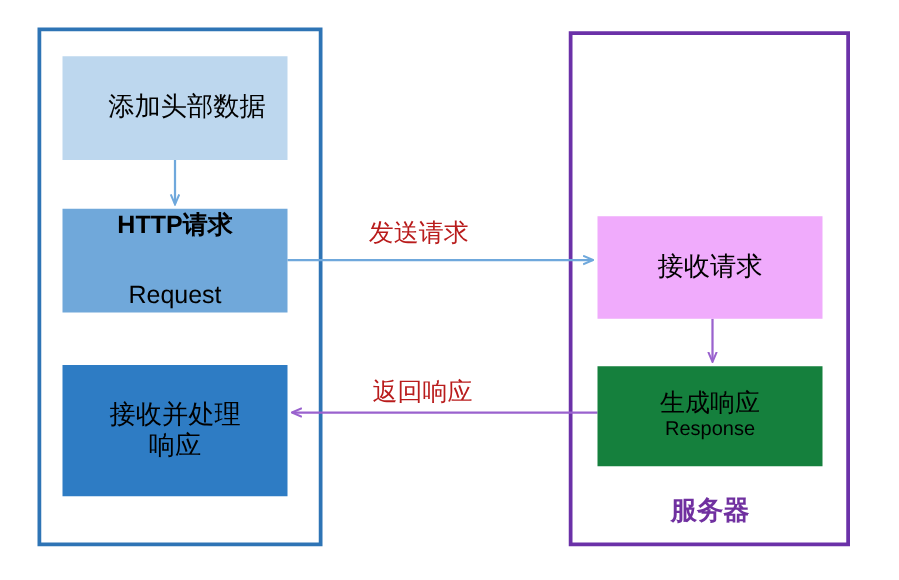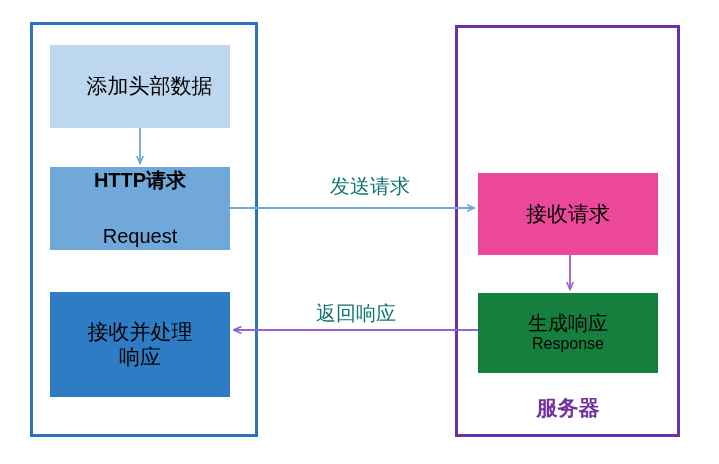--- a/index.html
+++ b/index.html
@@ -83,21 +83,21 @@
     height: 105px;
     background: #2E7CC4;
     font-size: 21px;
     font-weight: 400;
   }
   .box-recv-request {
     left: 478px;
     top: 173px;
     width: 180px;
     height: 82px;
-    background: #ec4899;
+    background: #f0abfc;
     font-size: 21px;
     font-weight: 400;
   }
   .box-gen-response {
     left: 478px;
     top: 293px;
     width: 180px;
     height: 80px;
     background: #15803d;
     font-size: 20px;
@@ -124,31 +124,30 @@
     top: 394px;
     width: 180px;
     color: #7030A0;
     font-weight: bold;
   }
 
   
   .arrow-label {
     position: absolute;
     font-size: 20px;
-    color: #0f766e;
+    color: #b91c1c;
     white-space: nowrap;
-    text-align: center;
   }
   .label-send {
     left: 295px;
     top: 173px;
     width: 150px;
   }
   .label-return {
-    left: 281px;
+    left: 298px;
     top: 300px;
     width: 150px;
   }
 
   svg.arrows {
     position: absolute;
     left: 0; top: 0;
     width: 719px;
     height: 464px;
     pointer-events: none;

